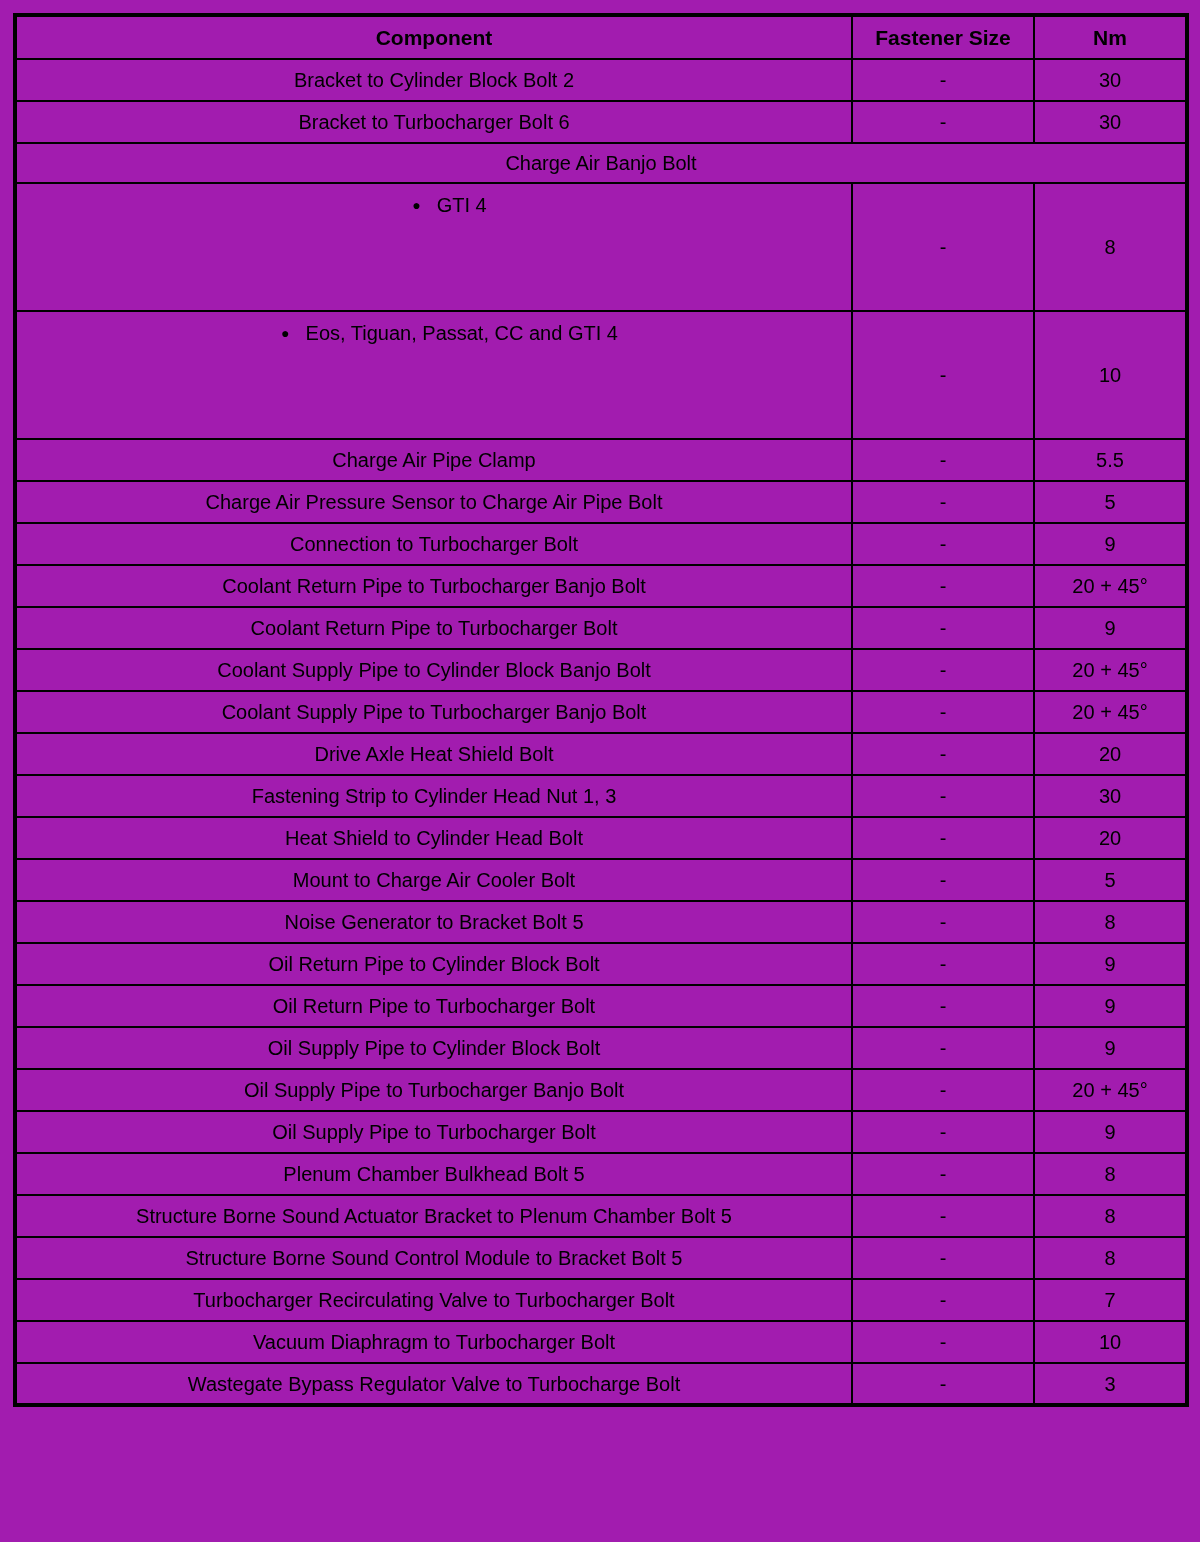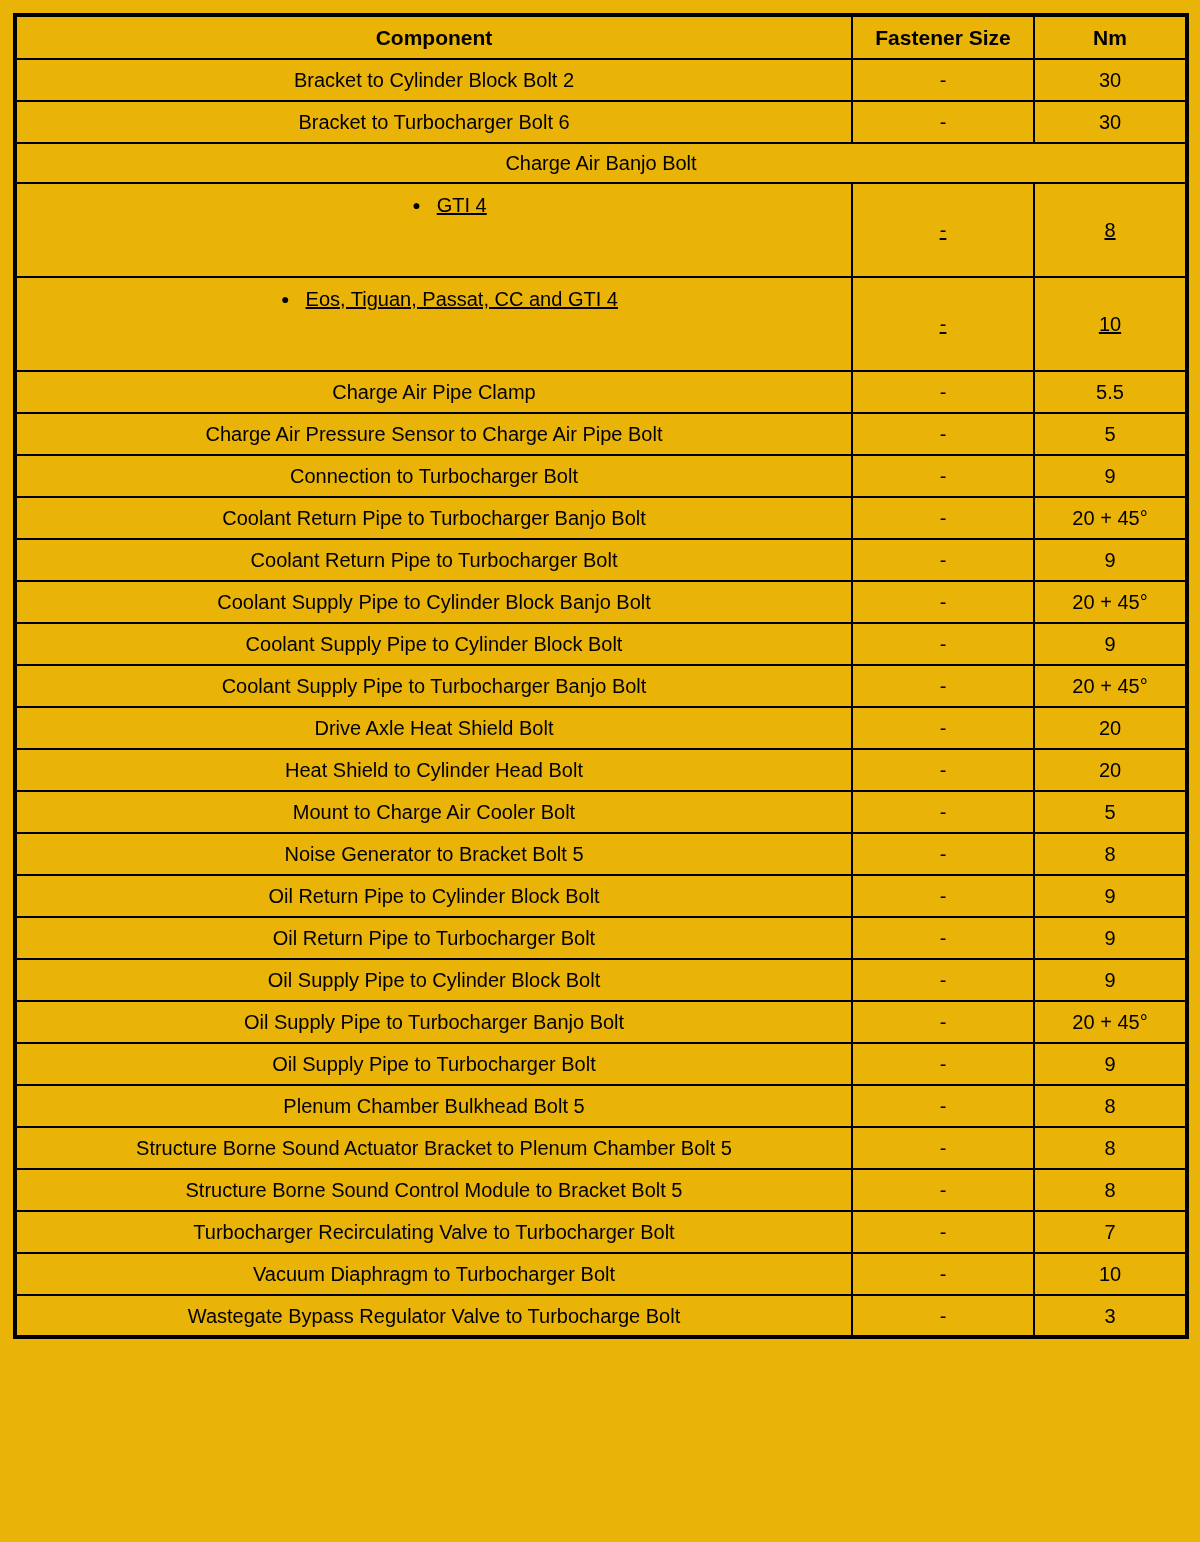--- a/index.html
+++ b/index.html
@@ -7,21 +7,21 @@
     padding: 0;
     background: #ffffff;
     color: #000000;
     font-family: "Liberation Sans", sans-serif;
   }
   .page {
     width: 1200px;
     height: 1542px;
     box-sizing: border-box;
     padding: 13px;
-    background: #eab308;
+    background: #a21caf;
   }
   table.spec-table {
     border-collapse: collapse;
     width: 1172px;
     table-layout: fixed;
     border: 4px solid #000000;
   }
   .spec-table th,
   .spec-table td {
     border: 2px solid #000000;
@@ -38,21 +38,21 @@
 
   .spec-table th {
     font-weight: bold;
     text-align: center;
     font-size: 21px;
     height: 44px;
     vertical-align: middle;
   }
   .spec-table tr.standard-row td { height: 42px; vertical-align: middle; }
   .spec-table tr.section-row  td { height: 40px; vertical-align: middle; }
-  .spec-table tr.tall-row     td { height: 94px; vertical-align: middle; text-decoration: underline; }
+  .spec-table tr.tall-row     td { height: 128px; vertical-align: middle; }
 
   td.component-cell { text-align: center; }
   td.value-cell     { text-align: center; }
 
   tr.tall-row td.bullet-cell {
     vertical-align: top;
     padding-top: 9px;
     padding-left: 38px;
   }
   .bullet-icon {
@@ -127,33 +127,33 @@
           <td class="component-cell">Coolant Return Pipe to Turbocharger Bolt</td>
           <td class="value-cell">-</td>
           <td class="value-cell">9</td>
         </tr>
         <tr class="standard-row">
           <td class="component-cell">Coolant Supply Pipe to Cylinder Block Banjo Bolt</td>
           <td class="value-cell">-</td>
           <td class="value-cell">20 + 45°</td>
         </tr>
         <tr class="standard-row">
-          <td class="component-cell">Coolant Supply Pipe to Cylinder Block Bolt</td>
-          <td class="value-cell">-</td>
-          <td class="value-cell">9</td>
-        </tr>
-        <tr class="standard-row">
           <td class="component-cell">Coolant Supply Pipe to Turbocharger Banjo Bolt</td>
           <td class="value-cell">-</td>
           <td class="value-cell">20 + 45°</td>
         </tr>
         <tr class="standard-row">
           <td class="component-cell">Drive Axle Heat Shield Bolt</td>
           <td class="value-cell">-</td>
           <td class="value-cell">20</td>
+        </tr>
+        <tr class="standard-row">
+          <td class="component-cell">Fastening Strip to Cylinder Head Nut 1, 3</td>
+          <td class="value-cell">-</td>
+          <td class="value-cell">30</td>
         </tr>
         <tr class="standard-row">
           <td class="component-cell">Heat Shield to Cylinder Head Bolt</td>
           <td class="value-cell">-</td>
           <td class="value-cell">20</td>
         </tr>
         <tr class="standard-row">
           <td class="component-cell">Mount to Charge Air Cooler Bolt</td>
           <td class="value-cell">-</td>
           <td class="value-cell">5</td>

